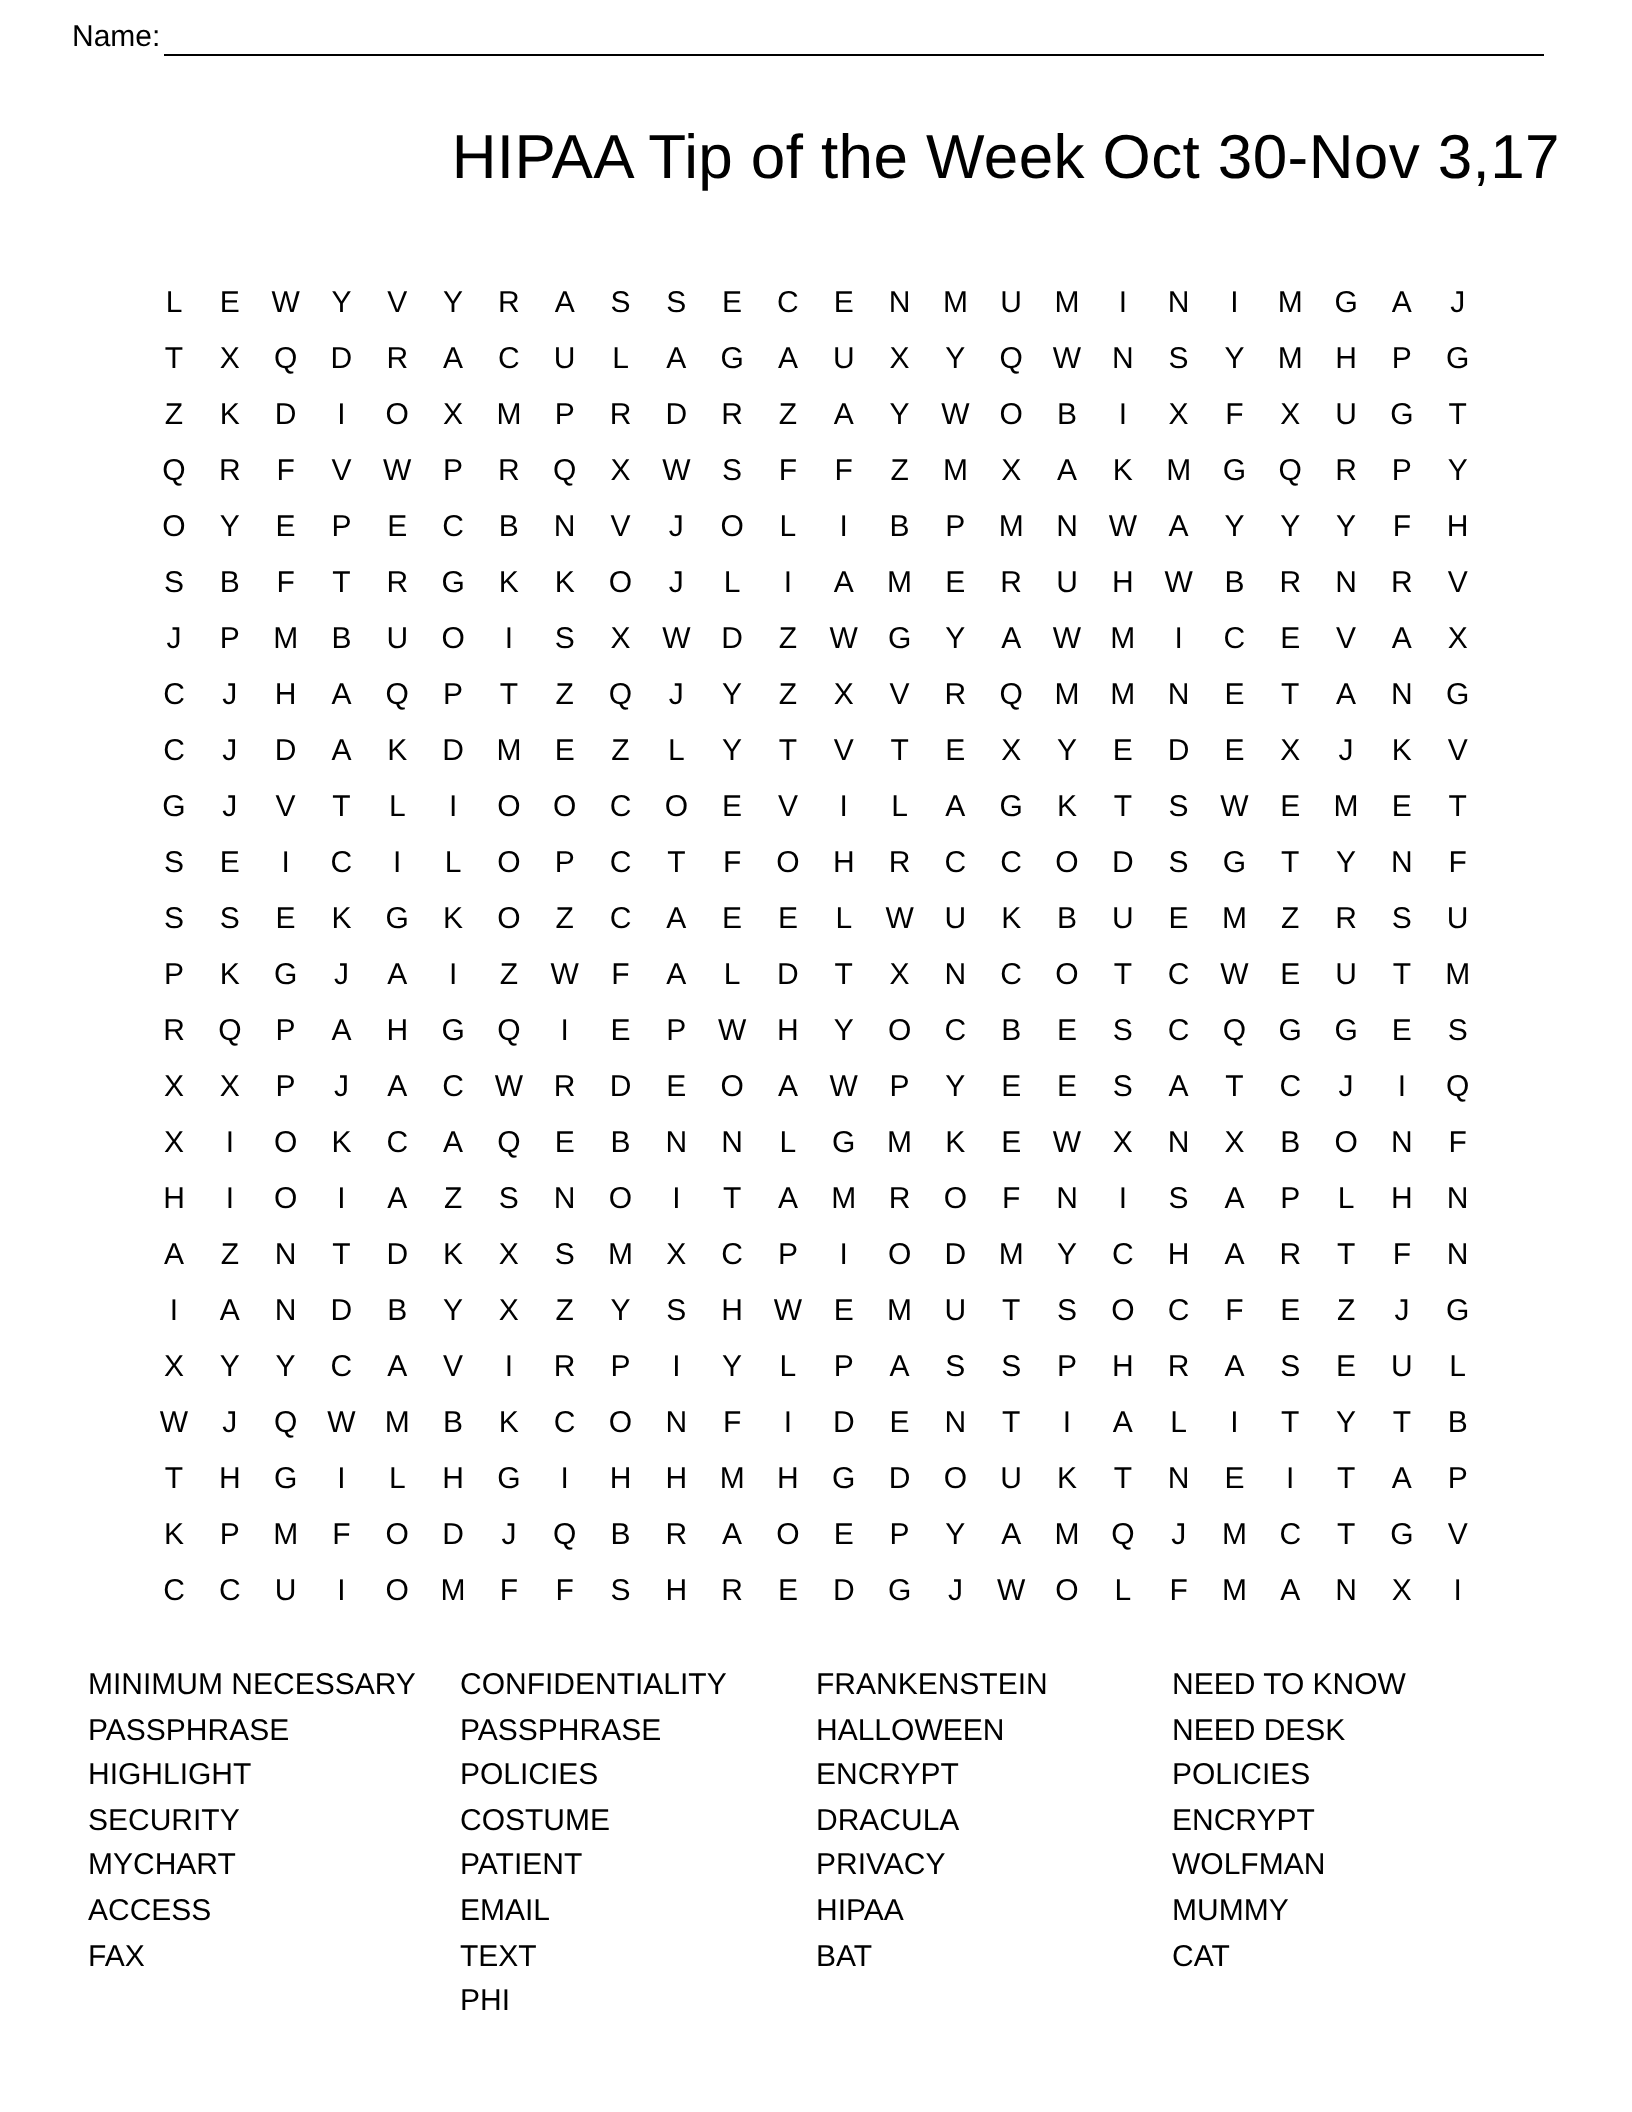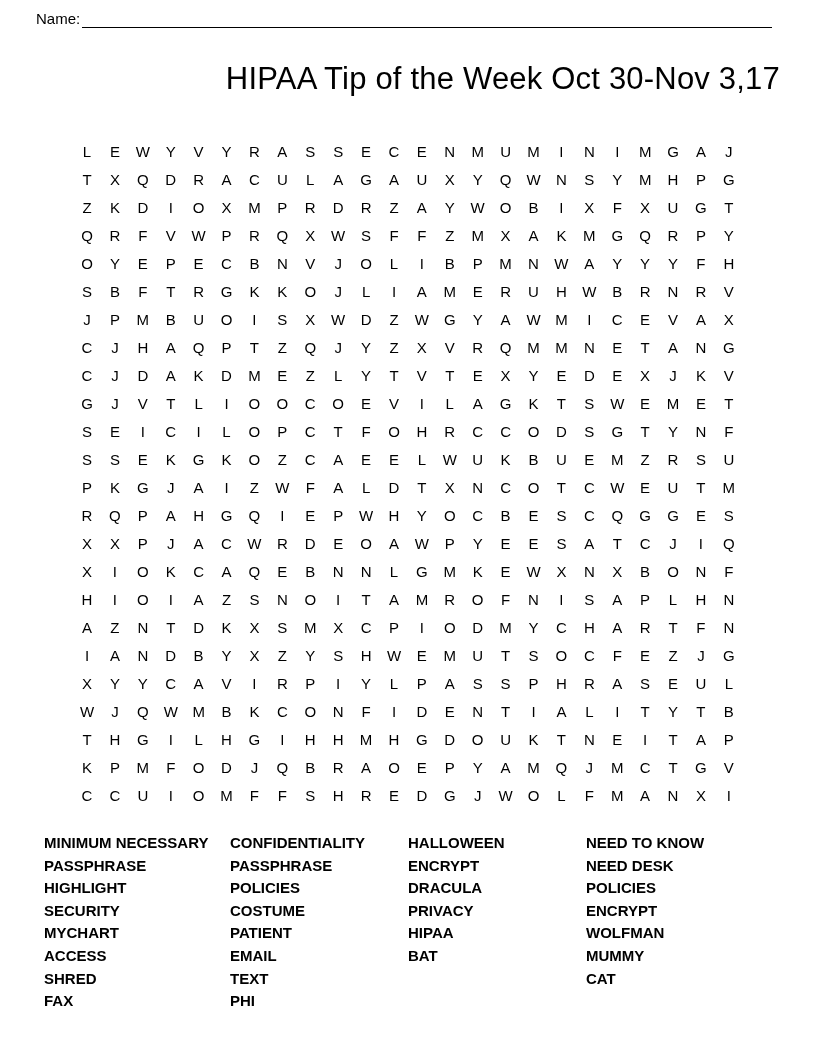--- a/index.html
+++ b/index.html
@@ -74,21 +74,20 @@
     flex-direction: column;
   }
   .word-col.c0 { width: 186px; }
   .word-col.c1 { width: 178px; }
   .word-col.c2 { width: 178px; }
   .word-col.c3 { width: 180px; }
   .word {
     font-size: 15px;
     line-height: 22.6px;
     white-space: nowrap;
-    font-weight: bold;
   }
 </style>
 </head>
 <body>
 
 <div class="page">
 
   <div class="name-row">
     <span class="name-label">Name:</span><span class="name-line"></span>
   </div>
@@ -723,34 +722,34 @@
     </div>
 
   <div class="words">
       <div class="word-col c0">
         <div class="word">MINIMUM NECESSARY</div>
         <div class="word">PASSPHRASE</div>
         <div class="word">HIGHLIGHT</div>
         <div class="word">SECURITY</div>
         <div class="word">MYCHART</div>
         <div class="word">ACCESS</div>
-        <div class="word">SHRED</div>
         <div class="word">FAX</div>
       </div>
       <div class="word-col c1">
         <div class="word">CONFIDENTIALITY</div>
         <div class="word">PASSPHRASE</div>
         <div class="word">POLICIES</div>
         <div class="word">COSTUME</div>
         <div class="word">PATIENT</div>
         <div class="word">EMAIL</div>
         <div class="word">TEXT</div>
         <div class="word">PHI</div>
       </div>
       <div class="word-col c2">
+        <div class="word">FRANKENSTEIN</div>
         <div class="word">HALLOWEEN</div>
         <div class="word">ENCRYPT</div>
         <div class="word">DRACULA</div>
         <div class="word">PRIVACY</div>
         <div class="word">HIPAA</div>
         <div class="word">BAT</div>
       </div>
       <div class="word-col c3">
         <div class="word">NEED TO KNOW</div>
         <div class="word">NEED DESK</div>

